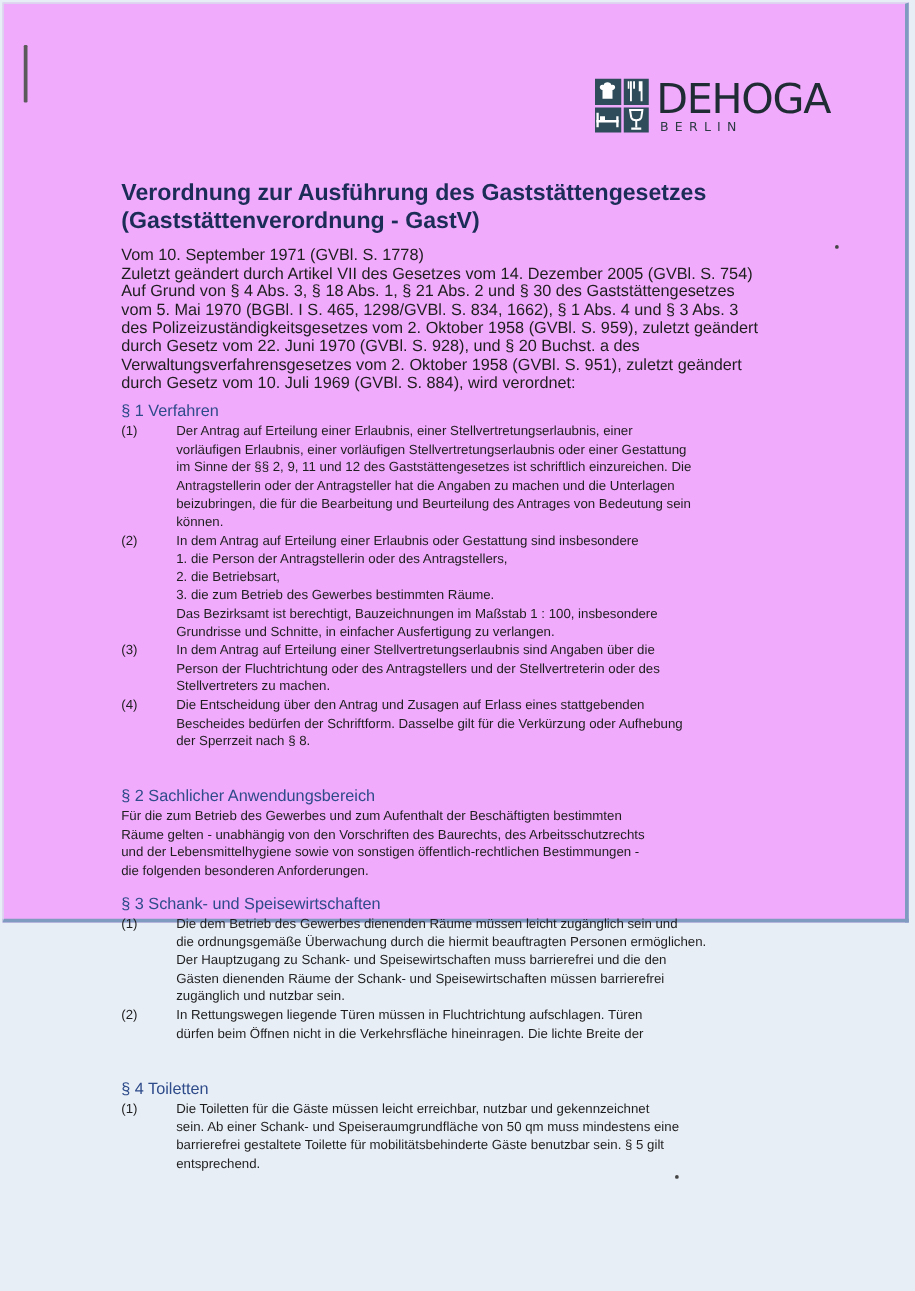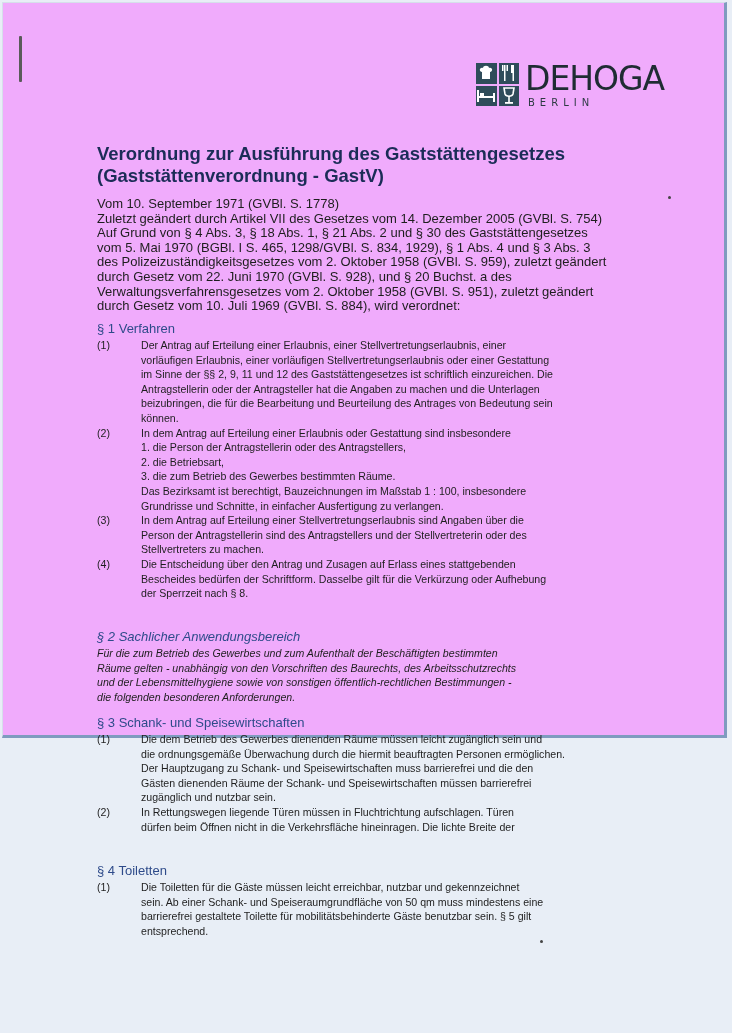--- a/index.html
+++ b/index.html
@@ -105,21 +105,21 @@
 
   <div class="title">
     <div>Verordnung zur Ausführung des Gaststättengesetzes</div>
     <div>(Gaststättenverordnung - GastV)</div>
   </div>
 
   <div class="preamble">
     <div>Vom 10. September 1971 (GVBl. S. 1778)</div>
     <div>Zuletzt geändert durch Artikel VII des Gesetzes vom 14. Dezember 2005 (GVBl. S. 754)</div>
     <div>Auf Grund von § 4 Abs. 3, § 18 Abs. 1, § 21 Abs. 2 und § 30 des Gaststättengesetzes</div>
-    <div>vom 5. Mai 1970 (BGBl. I S. 465, 1298/GVBl. S. 834, 1929), § 1 Abs. 4 und § 3 Abs. 3</div>
+    <div>vom 5. Mai 1970 (BGBl. I S. 465, 1298/GVBl. S. 834, 1662), § 1 Abs. 4 und § 3 Abs. 3</div>
     <div>des Polizeizuständigkeitsgesetzes vom 2. Oktober 1958 (GVBl. S. 959), zuletzt geändert</div>
     <div>durch Gesetz vom 22. Juni 1970 (GVBl. S. 928), und § 20 Buchst. a des</div>
     <div>Verwaltungsverfahrensgesetzes vom 2. Oktober 1958 (GVBl. S. 951), zuletzt geändert</div>
     <div>durch Gesetz vom 10. Juli 1969 (GVBl. S. 884), wird verordnet:</div>
   </div>
 
   <div class="section" style="top:318px;">
     <div class="sec-head">§ 1 Verfahren</div>
     <div class="para">
       <div class="para-num">(1)</div>
@@ -140,35 +140,35 @@
         <div>2. die Betriebsart,</div>
         <div>3. die zum Betrieb des Gewerbes bestimmten Räume.</div>
         <div>Das Bezirksamt ist berechtigt, Bauzeichnungen im Maßstab 1 : 100, insbesondere</div>
         <div>Grundrisse und Schnitte, in einfacher Ausfertigung zu verlangen.</div>
       </div>
     </div>
     <div class="para">
       <div class="para-num">(3)</div>
       <div class="para-lines">
         <div>In dem Antrag auf Erteilung einer Stellvertretungserlaubnis sind Angaben über die</div>
-        <div>Person der Antragstellerin sind des Antragstellers und der Stellvertreterin oder des</div>
+        <div>Person der Fluchtrichtung oder des Antragstellers und der Stellvertreterin oder des</div>
         <div>Stellvertreters zu machen.</div>
       </div>
     </div>
     <div class="para">
       <div class="para-num">(4)</div>
       <div class="para-lines">
         <div>Die Entscheidung über den Antrag und Zusagen auf Erlass eines stattgebenden</div>
         <div>Bescheides bedürfen der Schriftform. Dasselbe gilt für die Verkürzung oder Aufhebung</div>
         <div>der Sperrzeit nach § 8.</div>
       </div>
     </div>
   </div>
 
-  <div class="section" style="top:626px;font-style:italic;">
+  <div class="section" style="top:626px;">
     <div class="sec-head">§ 2 Sachlicher Anwendungsbereich</div>
     <div class="plain-lines">
       <div>Für die zum Betrieb des Gewerbes und zum Aufenthalt der Beschäftigten bestimmten</div>
       <div>Räume gelten - unabhängig von den Vorschriften des Baurechts, des Arbeitsschutzrechts</div>
       <div>und der Lebensmittelhygiene sowie von sonstigen öffentlich-rechtlichen Bestimmungen -</div>
       <div>die folgenden besonderen Anforderungen.</div>
     </div>
   </div>
 
   <div class="section" style="top:712px;">

